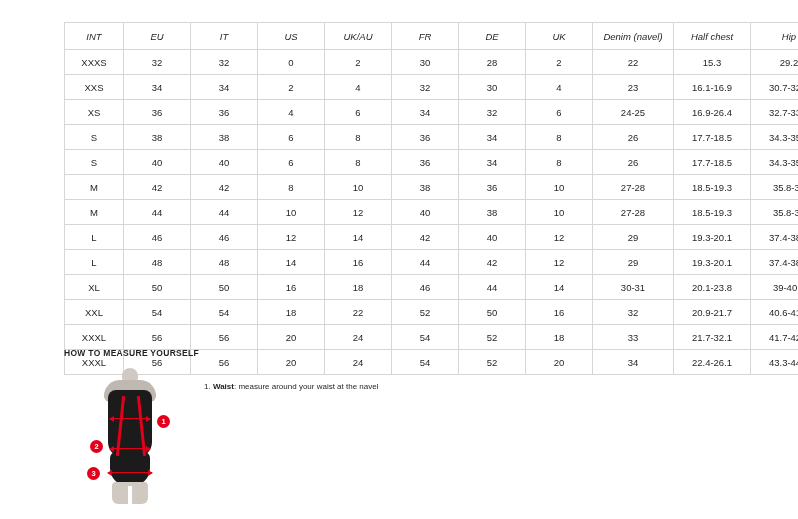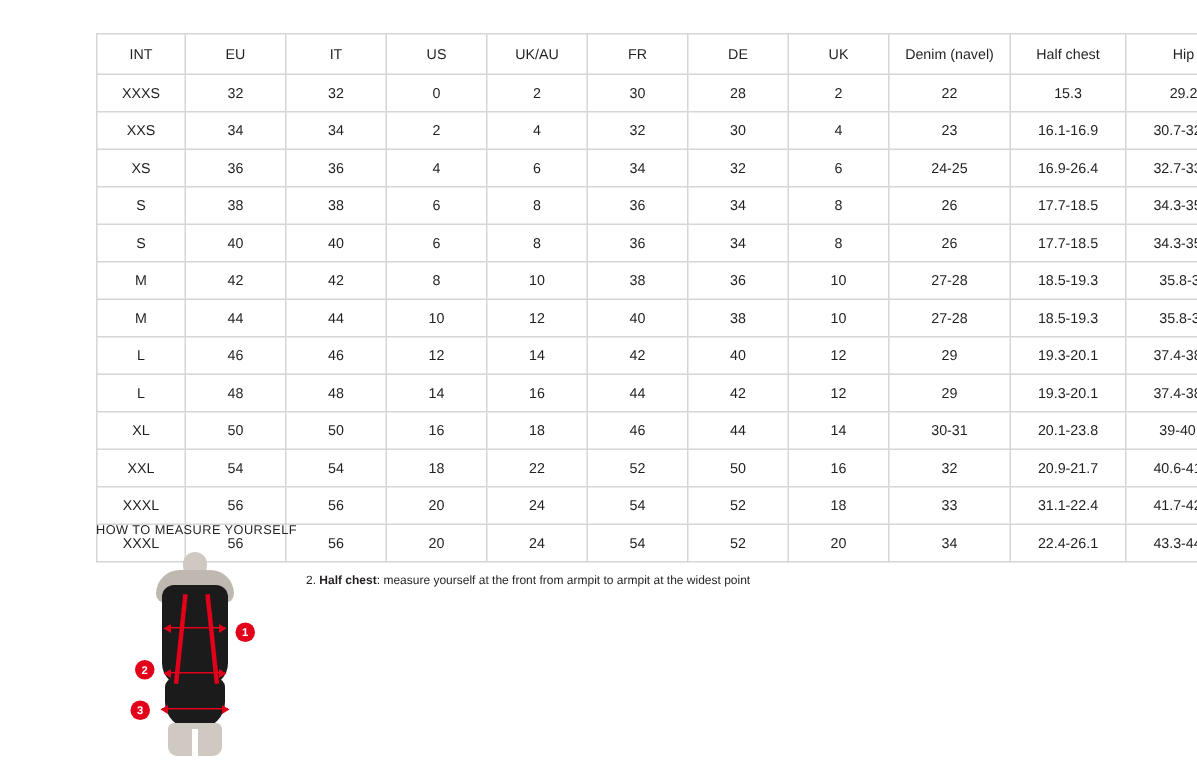--- a/index.html
+++ b/index.html
@@ -29,36 +29,37 @@
     text-align: center;
     vertical-align: middle;
     font-size: 9.5px;
     font-weight: normal;
     color: #231f20;
     padding: 0 2px;
     white-space: nowrap;
   }
   .size-table thead th {
     height: 26px;
+    font-style: italic;
   }
   .col-int { width: 54px; }
   .col-std { width: 62px; }
   .col-denim { width: 76px; }
   .col-chest { width: 72px; }
   .col-hip { width: 72px; }
 
   .measure-wrap {
     position: absolute;
     left: 64px;
     top: 348px;
     width: 670px;
   }
   .measure-title {
     font-size: 8.5px;
-    font-weight: normal;
+    font-weight: bold;
     letter-spacing: 0.3px;
     color: #231f20;
     margin-bottom: 8px;
   }
   .measure-body {
     display: flex;
     align-items: flex-start;
   }
   .figure-box {
     position: relative;
@@ -348,21 +349,21 @@
     <tr>
       <td>XXXL</td>
       <td>56</td>
       <td>56</td>
       <td>20</td>
       <td>24</td>
       <td>54</td>
       <td>52</td>
       <td>18</td>
       <td>33</td>
-      <td>31.1-22.4</td>
+      <td>21.7-32.1</td>
       <td>41.7-42.9</td>
     </tr>
     <tr>
       <td>XXXL</td>
       <td>56</td>
       <td>56</td>
       <td>20</td>
       <td>24</td>
       <td>54</td>
       <td>52</td>
@@ -390,19 +391,19 @@
       <div class="arrow-line aline-chest"></div>
       <div class="arrow-line aline-waist"></div>
       <div class="arrow-line aline-hip"></div>
       <div class="bullet b1">1</div>
       <div class="bullet b2">2</div>
       <div class="bullet b3">3</div>
     </div>
 
     <div class="measure-list">
       <div class="mline">
-        <span>2.</span>
-        <b>Half chest</b><span>: measure yourself at the front from armpit to armpit at the widest point</span>
+        <span>1.</span>
+        <b>Waist</b><span>: measure around your waist at the navel</span>
       </div>
     </div>
 
   </div>
 </div>
 
 </body></html>

